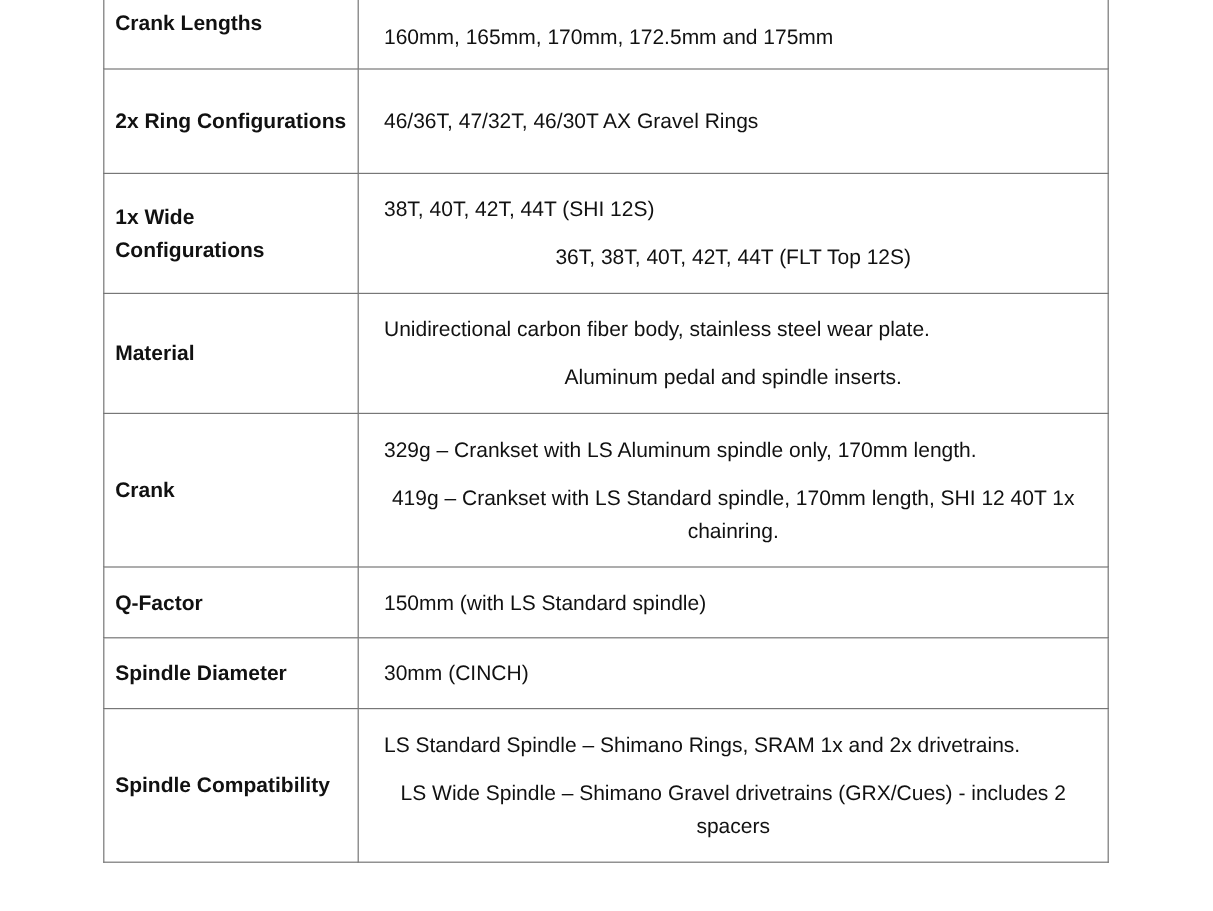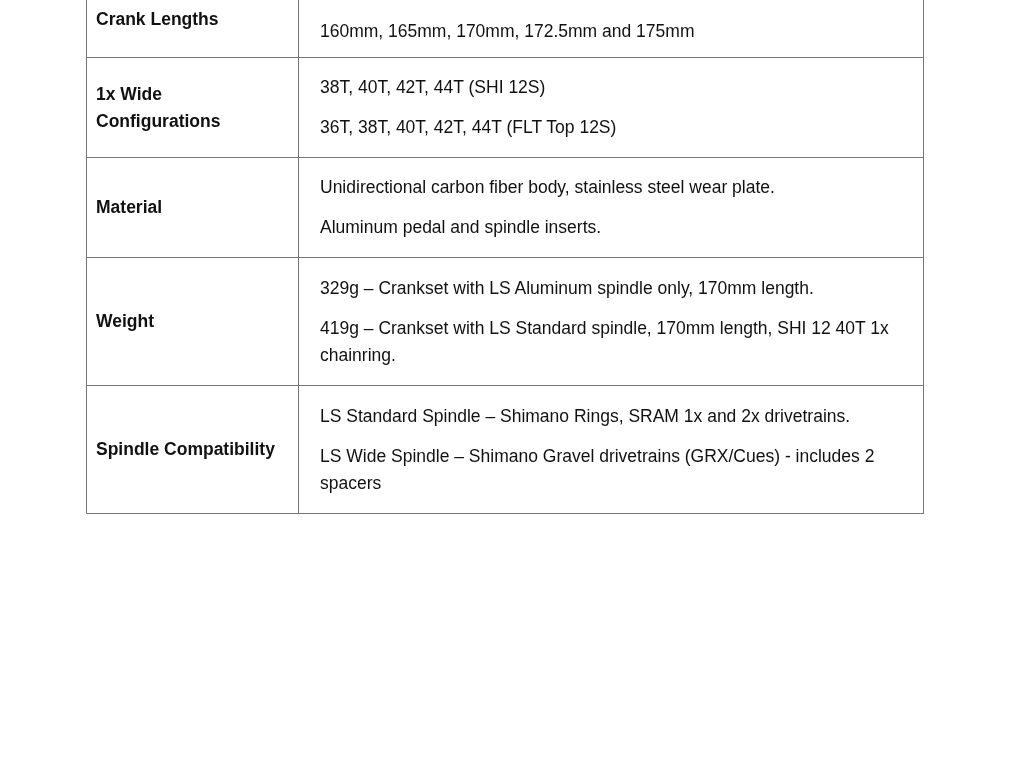--- a/index.html
+++ b/index.html
@@ -14,52 +14,70 @@
     }
     .spec-table td {
       border: 1px solid #777777;
       vertical-align: middle;
       font-size: 17.5px; line-height: 27px;
       padding: 0 9px;
     }
     .spec-table td.label { width: 193px; font-weight: bold; }
     .spec-table td.value { width: 606px; }
     .value p { margin: 12px; }
-    .value p + p { margin-top: 13px; }
+    .value p + p { margin-top: 13px; text-align: center; }
   </style>
 </head>
 <body>
 
 <table class="spec-table">
   <tbody>
     <tr style="height:75px">
       <td class="label" style="vertical-align:top;padding-top:25px">Crank Lengths</td>
       <td class="value" style="vertical-align:top;padding-top:25px">
         <p>160mm, 165mm, 170mm, 172.5mm and 175mm</p>
+      </td>
+    </tr>
+    <tr style="height:87px">
+      <td class="label">2x Ring Configurations</td>
+      <td class="value">
+        <p>46/36T, 47/32T, 46/30T AX Gravel Rings</p>
       </td>
     </tr>
     <tr style="height:100px">
       <td class="label">1x Wide Configurations</td>
       <td class="value">
         <p>38T, 40T, 42T, 44T (SHI 12S)</p>
         <p>36T, 38T, 40T, 42T, 44T (FLT Top 12S)</p>
       </td>
     </tr>
     <tr style="height:100px">
       <td class="label">Material</td>
       <td class="value">
         <p>Unidirectional carbon fiber body, stainless steel wear plate.</p>
         <p>Aluminum pedal and spindle inserts.</p>
       </td>
     </tr>
     <tr style="height:128px">
-      <td class="label">Weight</td>
+      <td class="label">Crank</td>
       <td class="value">
         <p>329g – Crankset with LS Aluminum spindle only, 170mm length.</p>
         <p>419g – Crankset with LS Standard spindle, 170mm length, SHI 12 40T 1x chainring.</p>
+      </td>
+    </tr>
+    <tr style="height:59px">
+      <td class="label">Q-Factor</td>
+      <td class="value">
+        <p>150mm (with LS Standard spindle)</p>
+      </td>
+    </tr>
+    <tr style="height:59px">
+      <td class="label">Spindle Diameter</td>
+      <td class="value">
+        <p>30mm (CINCH)</p>
       </td>
     </tr>
     <tr style="height:128px">
       <td class="label">Spindle Compatibility</td>
       <td class="value">
         <p>LS Standard Spindle – Shimano Rings, SRAM 1x and 2x drivetrains.</p>
         <p>LS Wide Spindle –  Shimano Gravel drivetrains (GRX/Cues) - includes 2 spacers</p>
       </td>
     </tr>
   </tbody>

